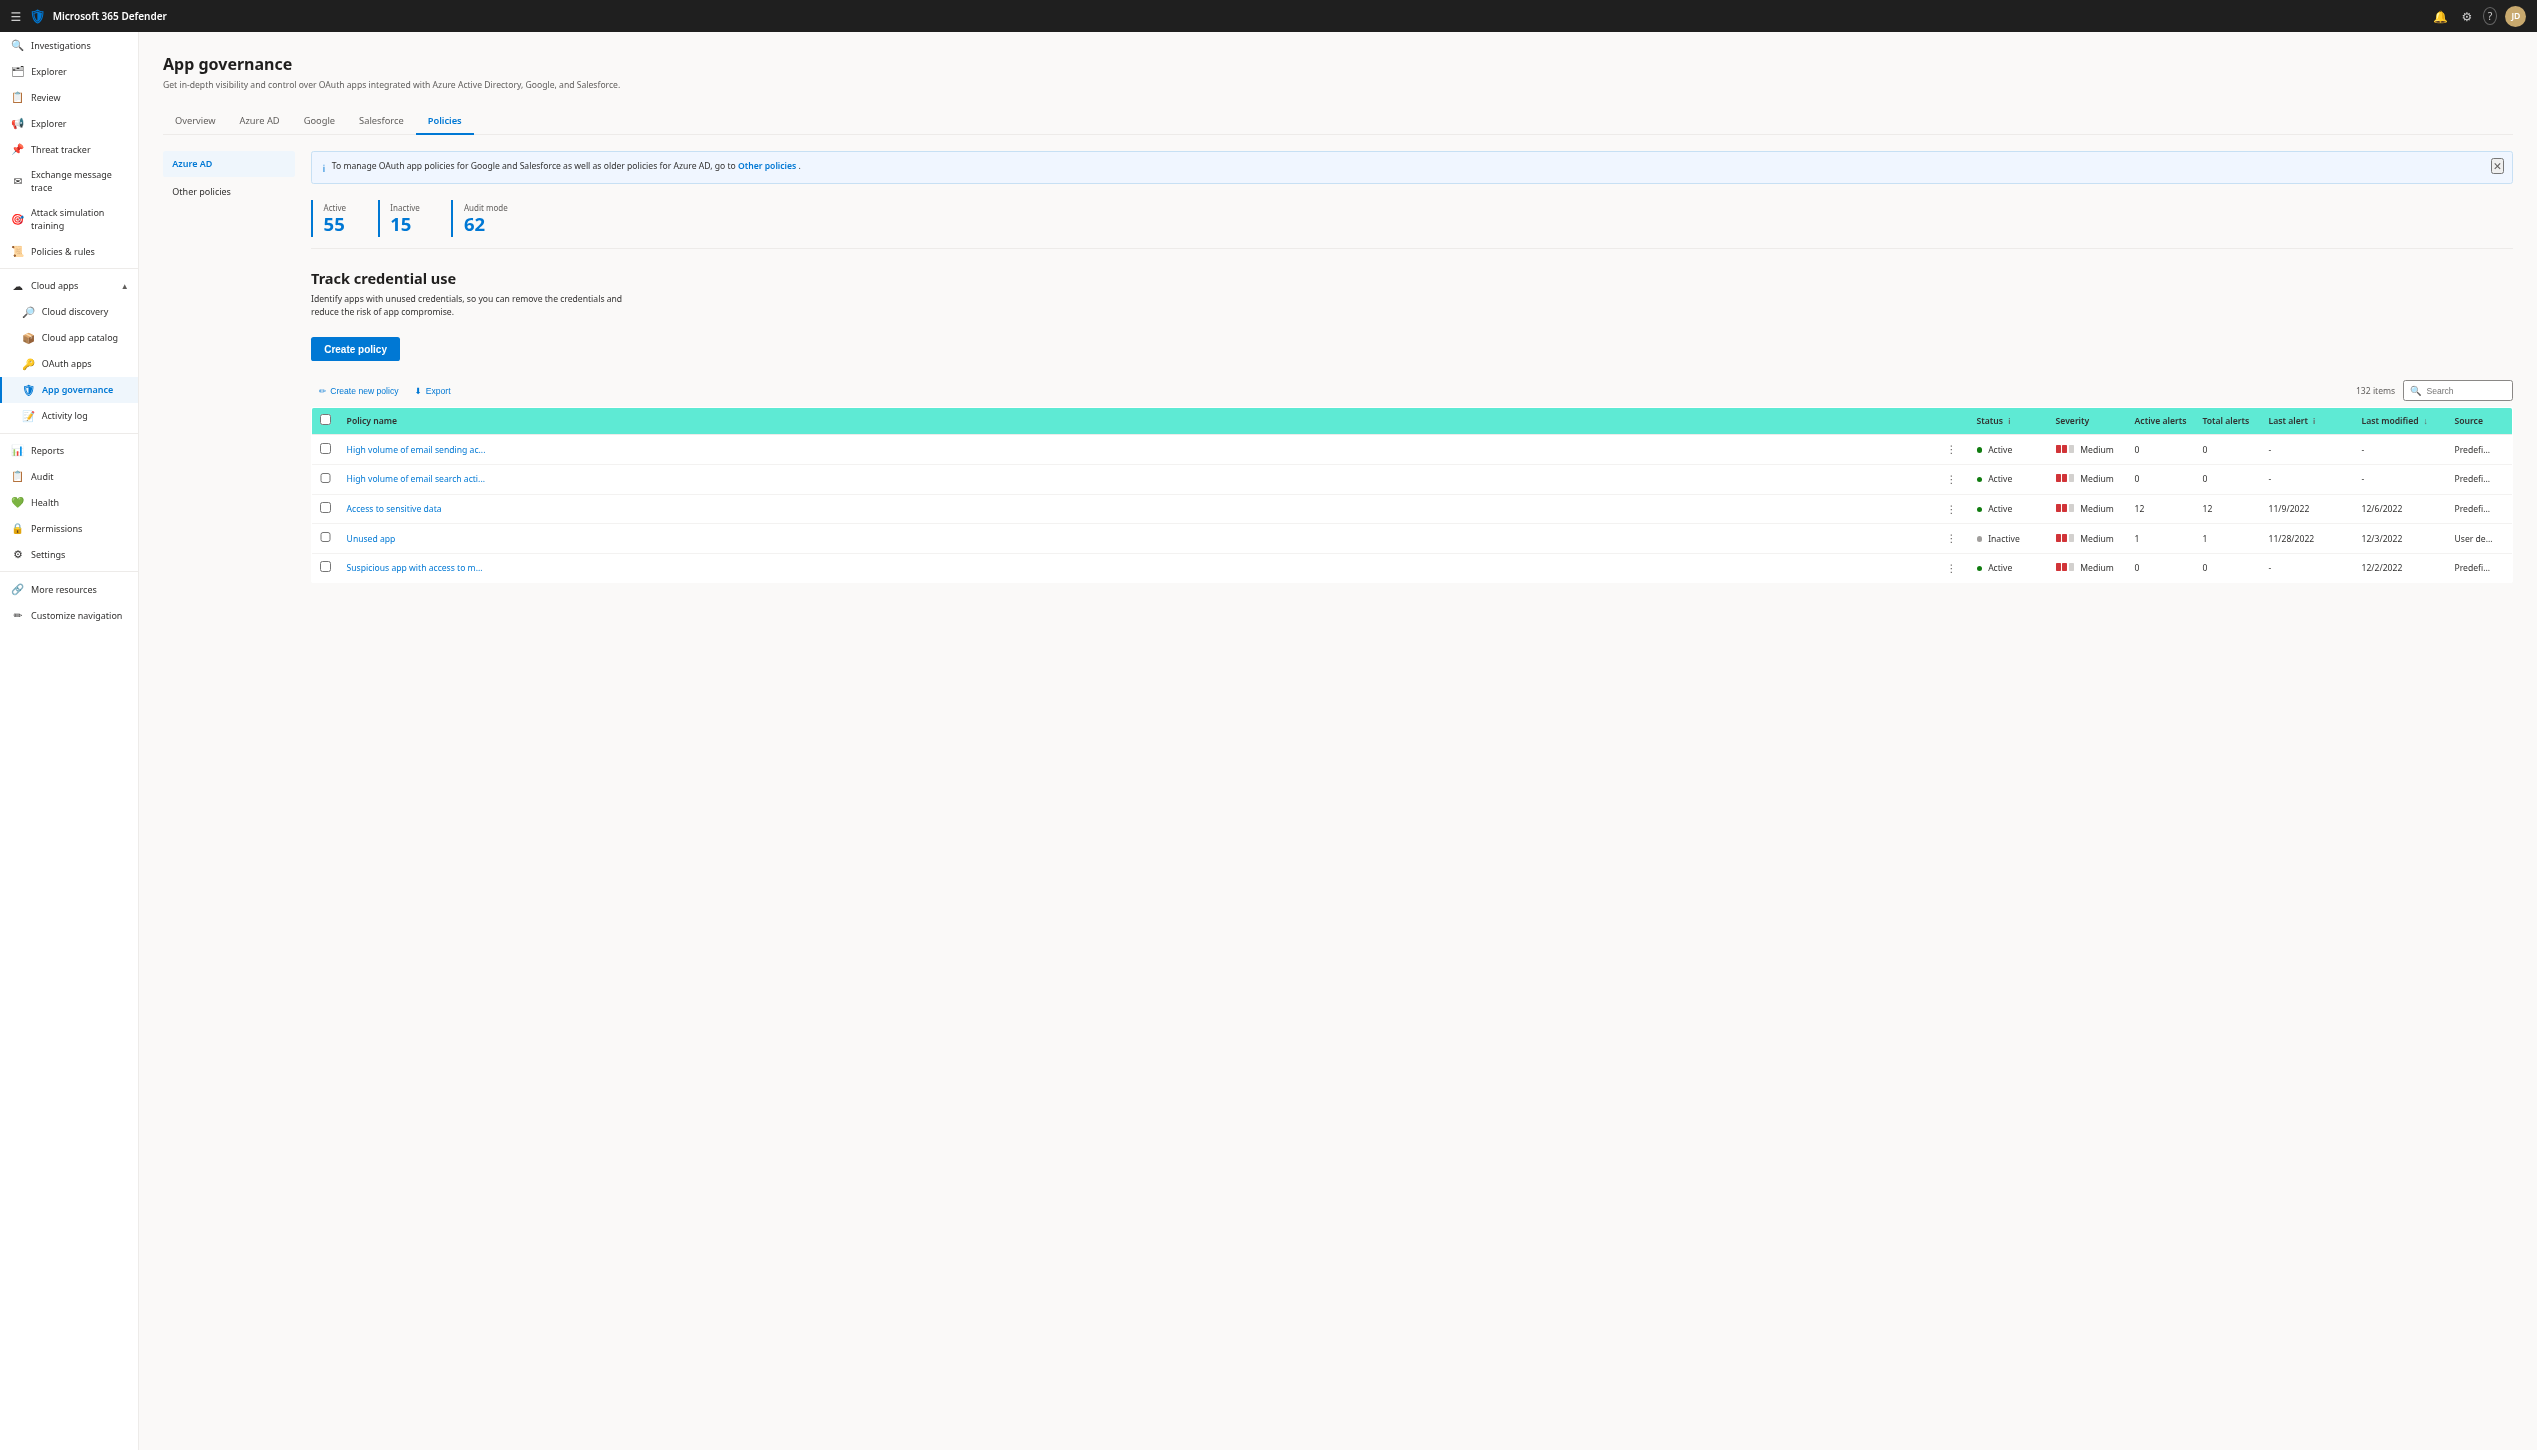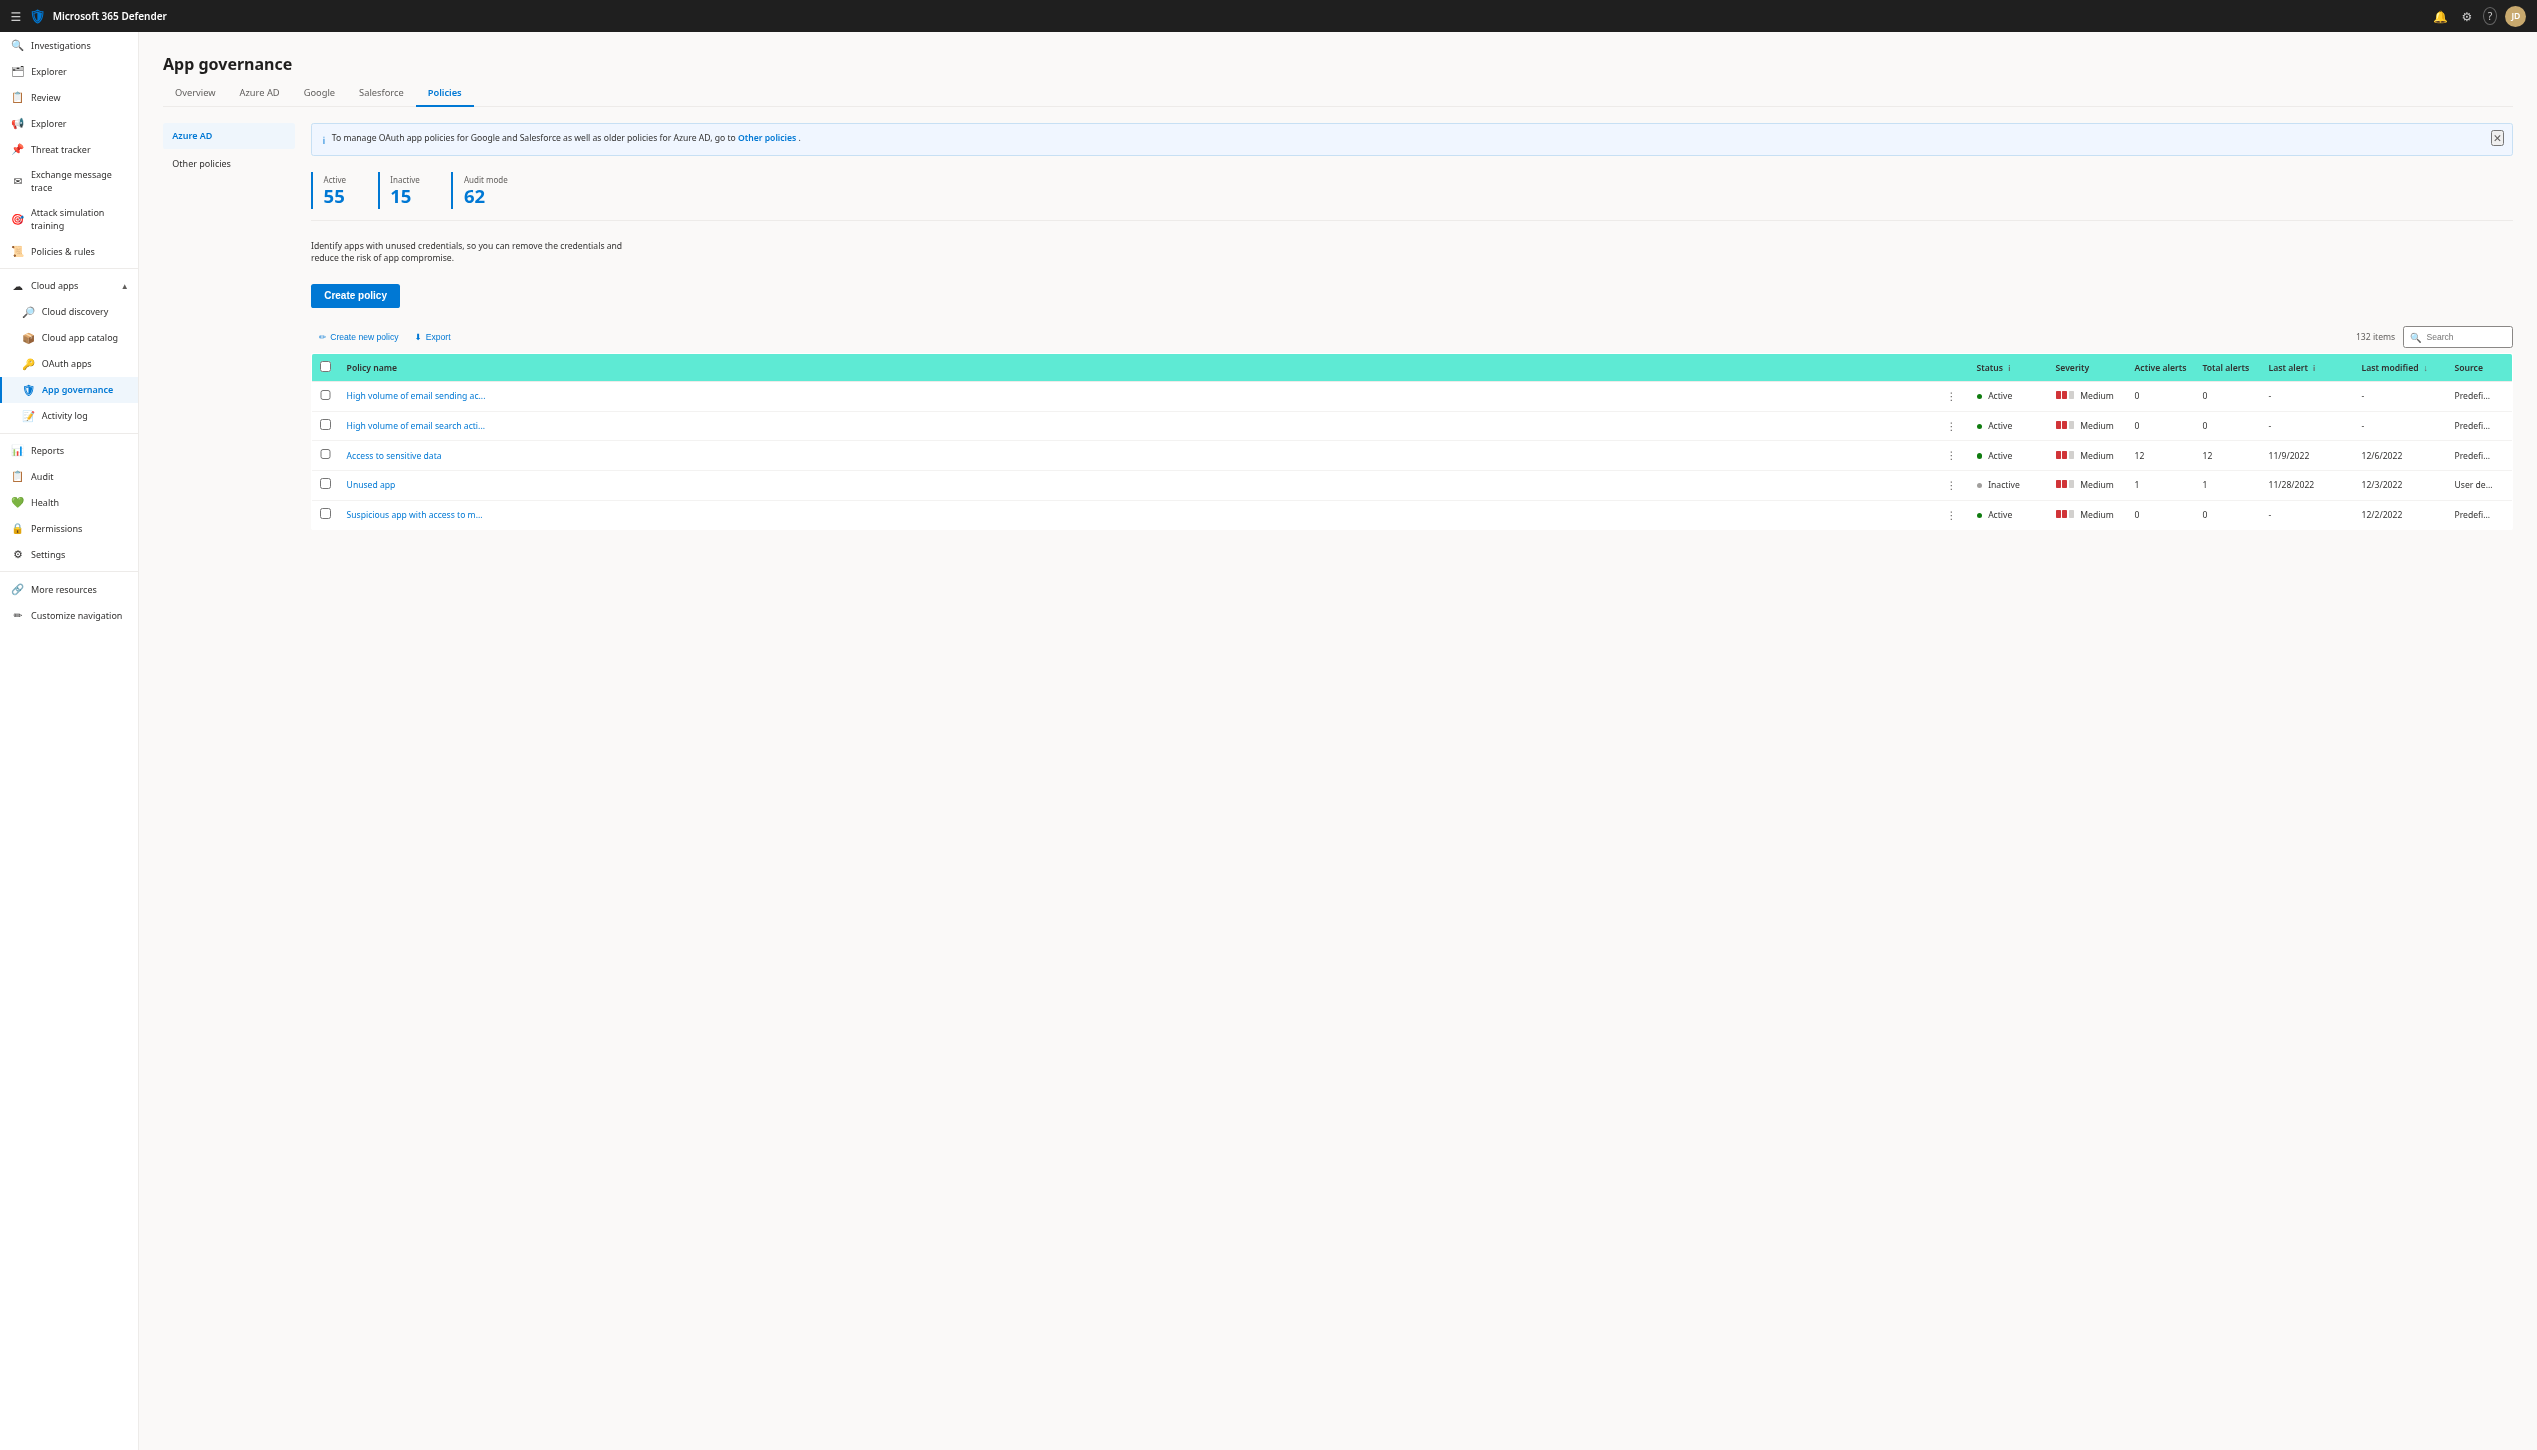--- a/index.html
+++ b/index.html
@@ -494,20 +494,21 @@
       <span>More resources</span>
     </div>
     <div class="sidebar-item">
       <span class="icon">✏</span>
       <span>Customize navigation</span>
     </div>
   </div>
 
   <div class="main">
     <h1 class="page-title">App governance</h1>
+    <p class="page-subtitle">Get in-depth visibility and control over OAuth apps integrated with Azure Active Directory, Google, and Salesforce.</p>
 
     <div class="tabs">
       <div class="tab">Overview</div>
       <div class="tab">Azure AD</div>
       <div class="tab">Google</div>
       <div class="tab">Salesforce</div>
       <div class="tab active">Policies</div>
     </div>
 
     <div class="content-area">
@@ -539,20 +540,21 @@
             <div class="stat-label">Inactive</div>
             <div class="stat-value">15</div>
           </div>
           <div class="stat-item">
             <div class="stat-label">Audit mode</div>
             <div class="stat-value">62</div>
           </div>
         </div>
 
         
+        <div class="suggested-title">Track credential use</div>
         <div class="suggested-desc">Identify apps with unused credentials, so you can remove the credentials and reduce the risk of app compromise.</div>
 
         
         <button class="btn-primary">Create policy</button>
 
         
         <div class="toolbar">
           <button class="toolbar-btn">
             <span>✏</span>
             <span>Create new policy</span>

